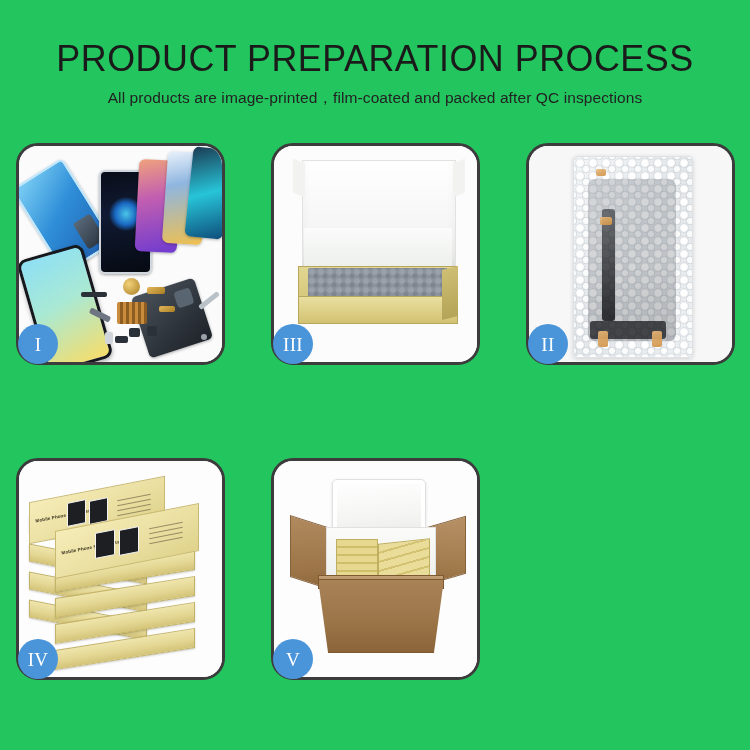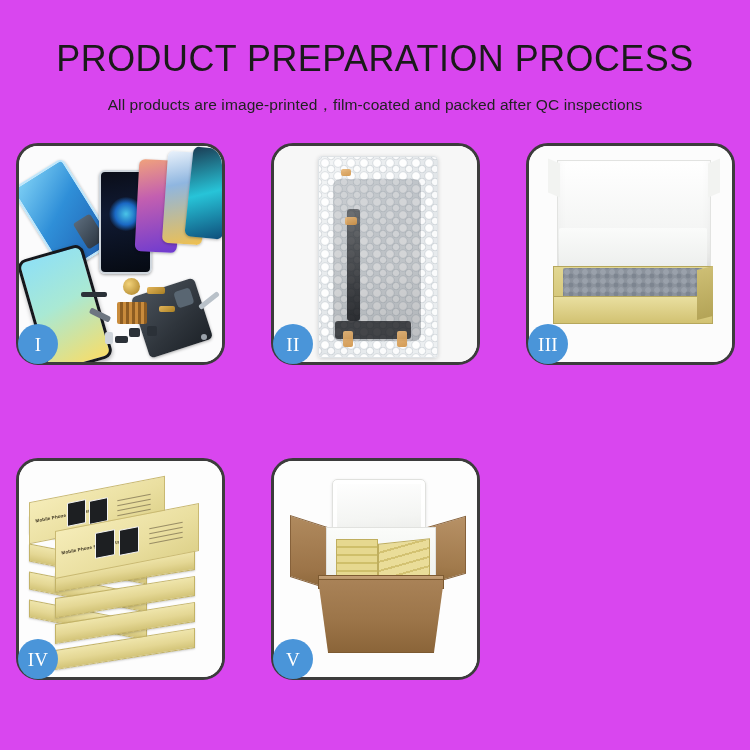--- a/index.html
+++ b/index.html
@@ -12,21 +12,21 @@
     height: 750px;
     overflow: hidden;
     font-family: "Liberation Sans", sans-serif;
     color: #111111;
   }
 
   .page {
     position: relative;
     width: 750px;
     height: 750px;
-    background: #d946ef;
+    background: #22c55e;
   }
 
   
   .header {
     position: absolute;
     left: 0;
     top: 36px;
     width: 750px;
     text-align: center;
   }
@@ -39,21 +39,21 @@
     line-height: 46px;
     white-space: nowrap;
     transform: scaleX(0.97);
   }
   .subtitle {
     font-family: "Liberation Sans", sans-serif;
     font-size: 15.5px;
     font-weight: 400;
     color: #222222;
     line-height: 22px;
-    margin-top: 12px;
+    margin-top: 5px;
     letter-spacing: 0.1px;
     white-space: nowrap;
   }
 
   
   .grid {
     position: absolute;
     left: 16px;
     top: 143px;
     width: 719px;
@@ -478,51 +478,51 @@
         <div class="chip gold" style="left:140px;top:160px;width:16px;height:6px;"></div>
         <div class="chip" style="left:178px;top:152px;width:24px;height:5px;background:#b9c1c9;transform:rotate(-38deg);"></div>
         <div class="chip" style="left:182px;top:188px;width:6px;height:6px;background:#9aa2aa;border-radius:50%;"></div>
       </div>
       <div class="badge">
         <span class="badge-label">I</span>
       </div>
     </div>
 
     <div class="panel">
+      <div class="panel-inner p3">
+        <div class="b3-lid"></div>
+        <div class="b3-foam"></div>
+        <div class="b3-body"></div>
+        <div class="b3-bubble"></div>
+        <div class="b3-front"></div>
+        <div class="b3-side"></div>
+      </div>
+      <div class="badge">
+        <span class="badge-label">III</span>
+      </div>
+    </div>
+
+    <div class="panel">
       <div class="panel-inner p2">
         <div class="bubble-bag">
           <div class="bubble-screen"></div>
           <div class="flex-cable"></div>
           <div class="cable-base"></div>
           <div class="tape" style="left:22px;top:12px;width:10px;height:7px;"></div>
           <div class="tape" style="left:26px;top:60px;width:12px;height:8px;"></div>
           <div class="tape" style="left:24px;bottom:10px;width:10px;height:16px;"></div>
           <div class="tape" style="left:78px;bottom:10px;width:10px;height:16px;"></div>
         </div>
       </div>
       <div class="badge">
         <span class="badge-label">II</span>
       </div>
     </div>
 
     <div class="panel">
-      <div class="panel-inner p3">
-        <div class="b3-lid"></div>
-        <div class="b3-foam"></div>
-        <div class="b3-body"></div>
-        <div class="b3-bubble"></div>
-        <div class="b3-front"></div>
-        <div class="b3-side"></div>
-      </div>
-      <div class="badge">
-        <span class="badge-label">III</span>
-      </div>
-    </div>
-
-    <div class="panel">
       <div class="panel-inner p4">
         <div class="stack">
 
           <div class="sbox" style="left:4px;top:58px;width:116px;height:16px;transform:skewY(11deg);"></div>
           <div class="sbox" style="left:4px;top:86px;width:116px;height:16px;transform:skewY(11deg);"></div>
           <div class="sbox" style="left:4px;top:114px;width:116px;height:16px;transform:skewY(11deg);"></div>
           <div class="sbox" style="left:4px;top:142px;width:116px;height:16px;transform:skewY(11deg);"></div>
 
           <div class="sbox" style="left:30px;top:92px;width:138px;height:18px;transform:skewY(-9deg);"></div>
           <div class="sbox" style="left:30px;top:118px;width:138px;height:18px;transform:skewY(-9deg);"></div>

